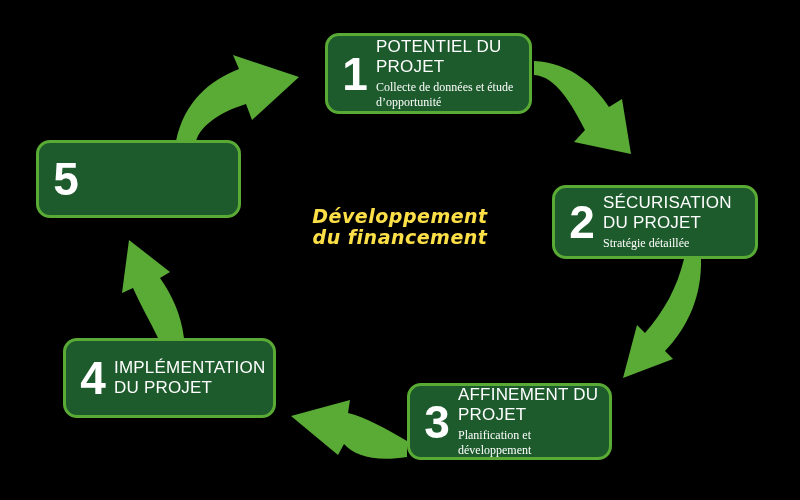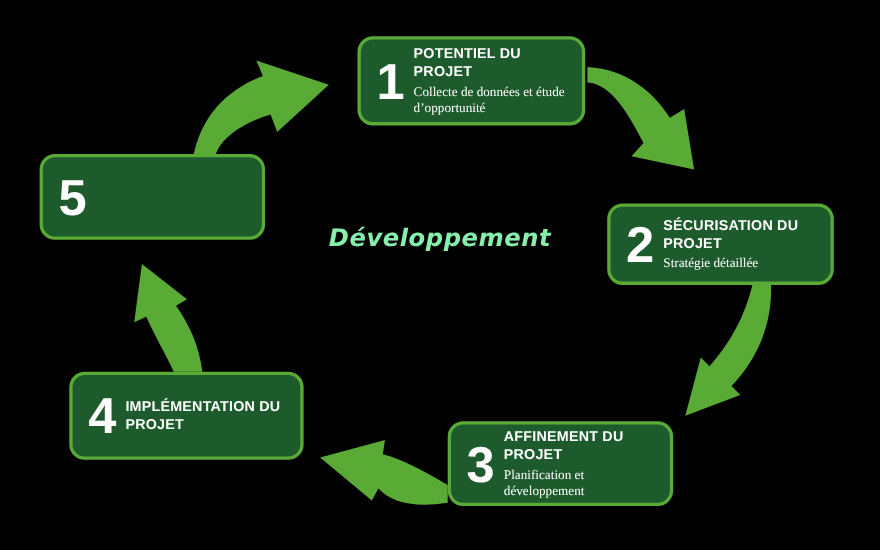--- a/index.html
+++ b/index.html
@@ -12,34 +12,34 @@
     position:absolute;z-index:2;box-sizing:border-box;
     background:#1d5b2c;border:3px solid #5aab35;border-radius:14px;
     display:flex;align-items:center;color:#ffffff;
   }
   .step-num{
     flex:0 0 34px;margin-left:10px;text-align:center;
     font-size:46px;font-weight:700;line-height:1;color:#ffffff;
   }
   .step-text{margin-left:4px;margin-right:10px;}
   .step-title{
-    font-size:13px;font-weight:700;letter-spacing:.2px;line-height:1.2;
+    font-size:17px;font-weight:400;letter-spacing:.2px;line-height:1.2;
     white-space:pre-line;
   }
   .step-sub{font-size:12px;font-weight:400;line-height:1.25;margin-top:3px;font-family:Liberation Serif, serif;}
   .step-sub:empty{display:none;}
   .box1{left:325px;top:33px;width:207px;height:81px;}
   .box2{left:552px;top:185px;width:206px;height:74px;}
   .box3{left:407px;top:383px;width:205px;height:77px;}
   .box4{left:63px;top:338px;width:213px;height:80px;}
   .box5{left:36px;top:140px;width:205px;height:78px;}
   .center-text{
     position:absolute;left:240px;top:206px;width:320px;z-index:2;
-    text-align:center;color:#86efac;font-style:italic;font-weight:600;
-    font-size:22px;line-height:1.12;letter-spacing:.5px;
+    text-align:center;color:#fde047;font-style:italic;font-weight:600;
+    font-size:19px;line-height:1.12;letter-spacing:.5px;
     font-family:"DejaVu Sans",sans-serif;
   }
   .center-text span{display:block;}
 </style>
 </head>
 <body>
 
 <div class="canvas">
 
   <svg class="arrows" viewBox="0 0 800 500">
@@ -80,15 +80,16 @@
       <div class="step-title">IMPLÉMENTATION DU PROJET</div>
     </div>
   </div>
 
   <div class="step-box box5">
     <div class="step-num">5</div>
   </div>
 
   <div class="center-text">
     <span>Développement</span>
+    <span>du financement</span>
   </div>
 
 </div>
 
 </body></html>

